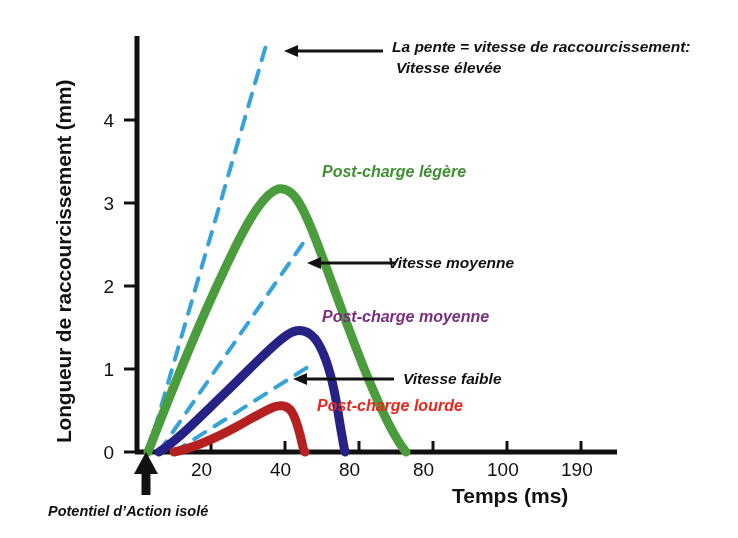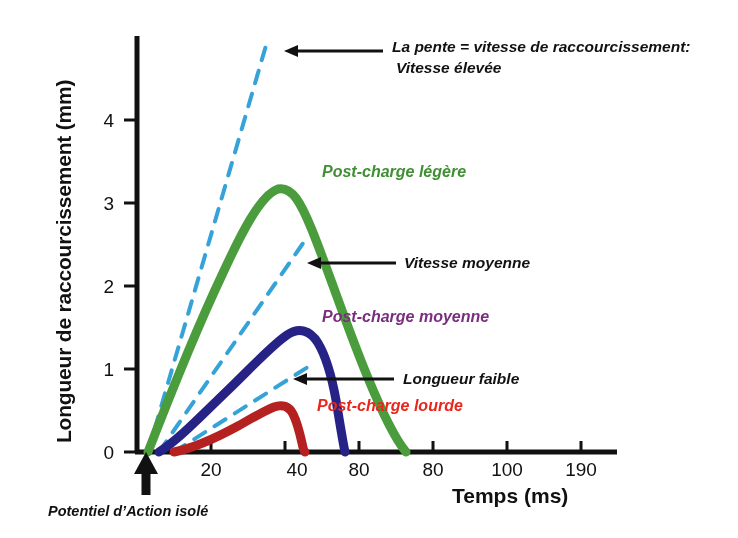--- a/index.html
+++ b/index.html
@@ -48,21 +48,21 @@
   }
   .ytick {
     font-size: 19px;
     color: #111111;
     text-align: right;
     width: 22px;
   }
   .xtick {
     font-size: 19px;
     color: #111111;
-    text-align: center;
+    text-align: left;
     width: 40px;
   }
   .annot {
     font-size: 15.5px;
     font-weight: bold;
     font-style: italic;
     color: #111111;
   }
   .curvelabel {
     font-size: 16px;
@@ -151,30 +151,30 @@
 
   <div class="txt xlabel">Temps (ms)</div>
 
   <div class="txt ytick" style="left:92px; top:442px;">0</div>
   <div class="txt ytick" style="left:92px; top:359px;">1</div>
   <div class="txt ytick" style="left:92px; top:276px;">2</div>
   <div class="txt ytick" style="left:92px; top:193px;">3</div>
   <div class="txt ytick" style="left:92px; top:110px;">4</div>
 
   <div class="txt xtick" style="left:191px; top:459px;">20</div>
-  <div class="txt xtick" style="left:277px; top:459px;">40</div>
+  <div class="txt xtick" style="left:270px; top:459px;">40</div>
   <div class="txt xtick" style="left:339px; top:459px;">80</div>
   <div class="txt xtick" style="left:413px; top:459px;">80</div>
   <div class="txt xtick" style="left:487px; top:459px;">100</div>
   <div class="txt xtick" style="left:561px; top:459px;">190</div>
 
   <div class="txt annot" style="left:392px; top:38px;">La pente = vitesse de raccourcissement:</div>
   <div class="txt annot" style="left:396px; top:59px;">Vitesse élevée</div>
-  <div class="txt annot" style="left:404px; top:254px;">Vitesse moyenne</div>
-  <div class="txt annot" style="left:403px; top:370px;">Longueur faible</div>
+  <div class="txt annot" style="left:388px; top:254px;">Vitesse moyenne</div>
+  <div class="txt annot" style="left:403px; top:370px;">Vitesse faible</div>
 
   <div class="txt curvelabel green-label" style="left:322px; top:163px;">Post-charge légère</div>
   <div class="txt curvelabel purple-label" style="left:322px; top:308px;">Post-charge moyenne</div>
   <div class="txt curvelabel red-label" style="left:317px; top:397px;">Post-charge lourde</div>
 
   <div class="txt caption">Potentiel d’Action isolé</div>
 
 </div>
 
 </body></html>

